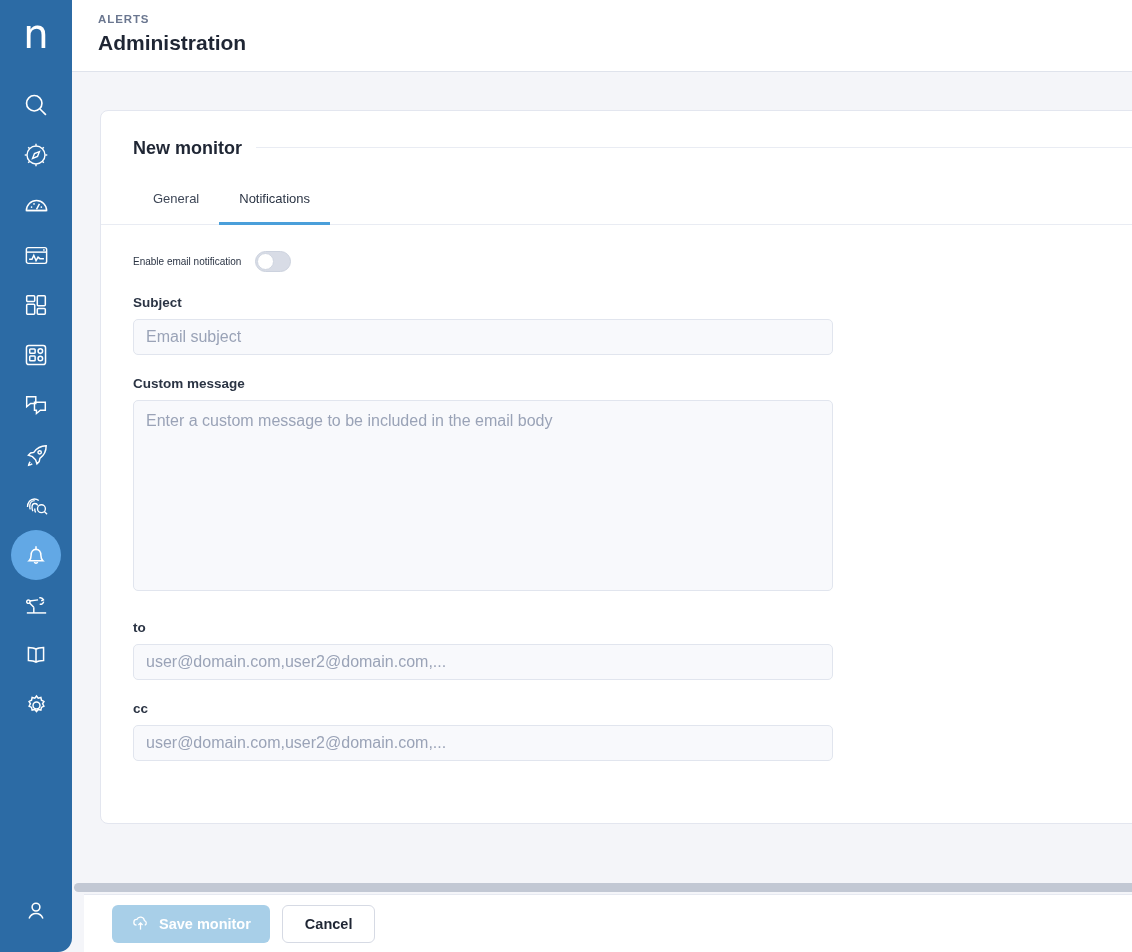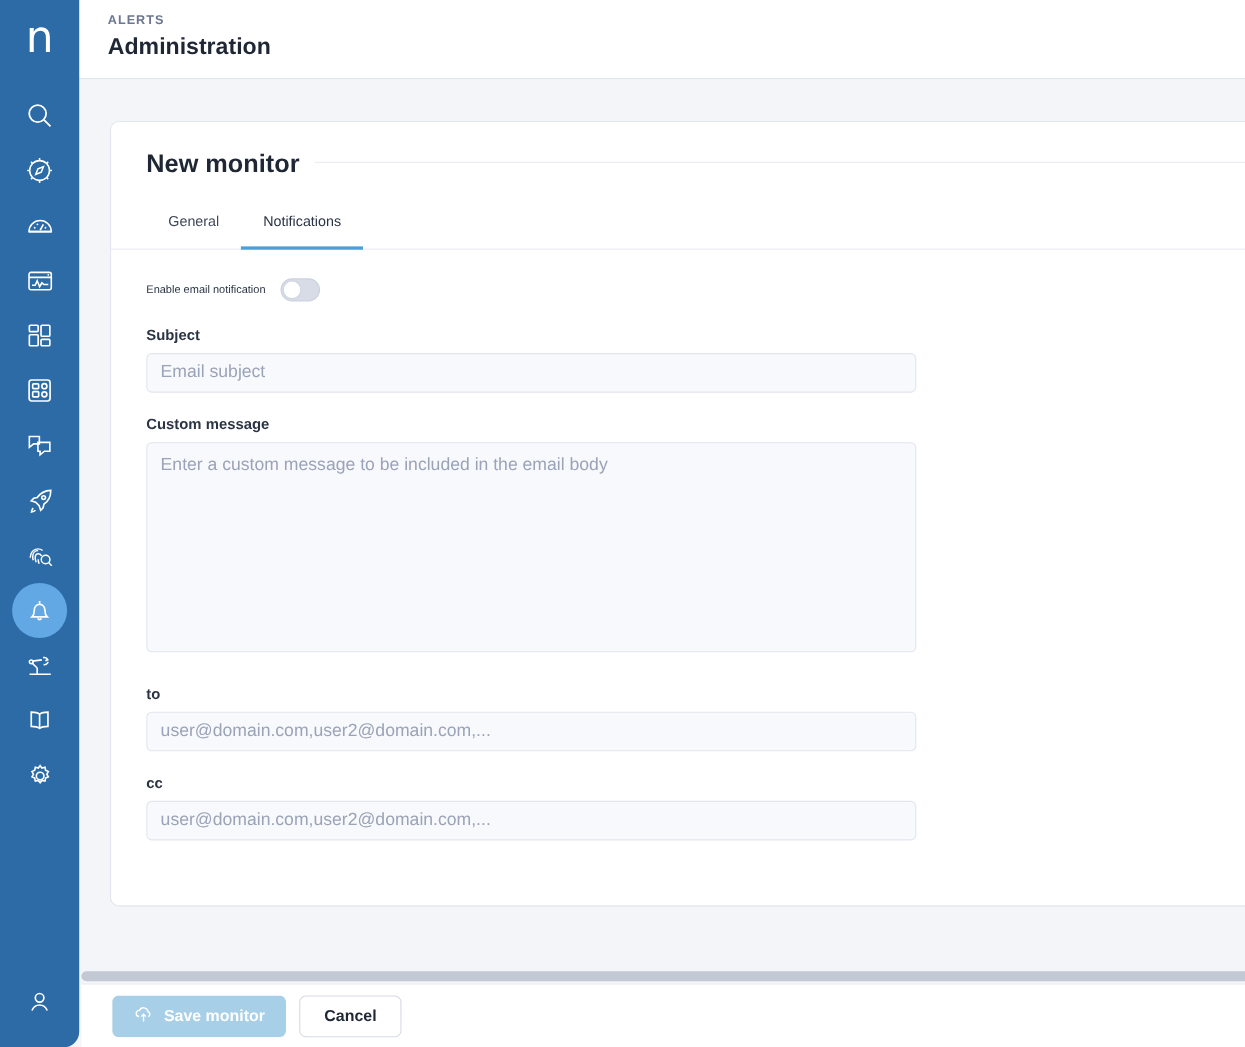--- a/index.html
+++ b/index.html
@@ -130,21 +130,21 @@
     border-radius: 8px;
     height: 714px;
     overflow: hidden;
   }
 
   .card-head {
     padding: 26px 32px 0 32px;
     position: relative;
   }
   .card-title {
-    font-size: 23px;
+    font-size: 18px;
     font-weight: 700;
     color: #1f2634;
     display: inline-block;
     background: #ffffff;
     padding-right: 14px;
     position: relative;
     z-index: 2;
     line-height: 22px;
   }
   .title-rule {
@@ -267,21 +267,21 @@
     position: absolute;
     left: 0;
     bottom: 58px;
     width: 100%;
     height: 13px;
   }
 
   
   .footer {
     position: absolute;
-    left: 2px;
+    left: 12px;
     right: 0;
     bottom: 0;
     height: 58px;
     background: #ffffff;
     border-top: 1px solid #e6e9f1;
     display: flex;
     align-items: center;
     padding-left: 28px;
   }
   .btn {

